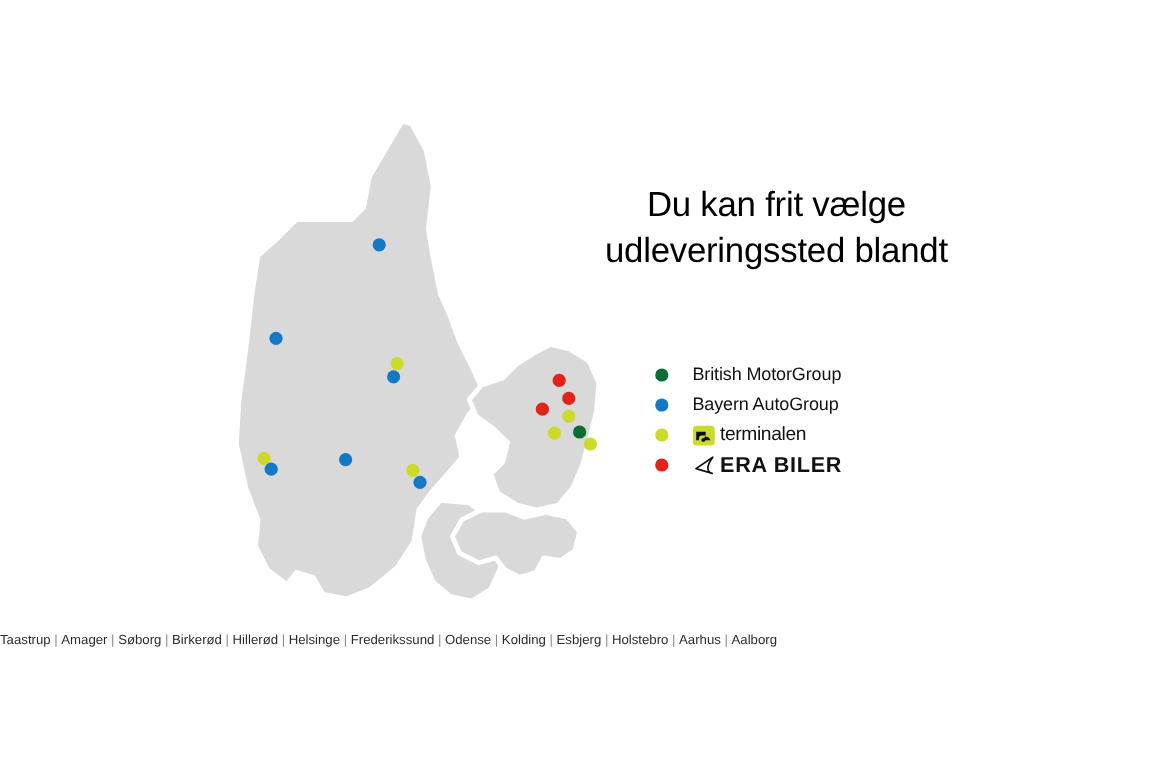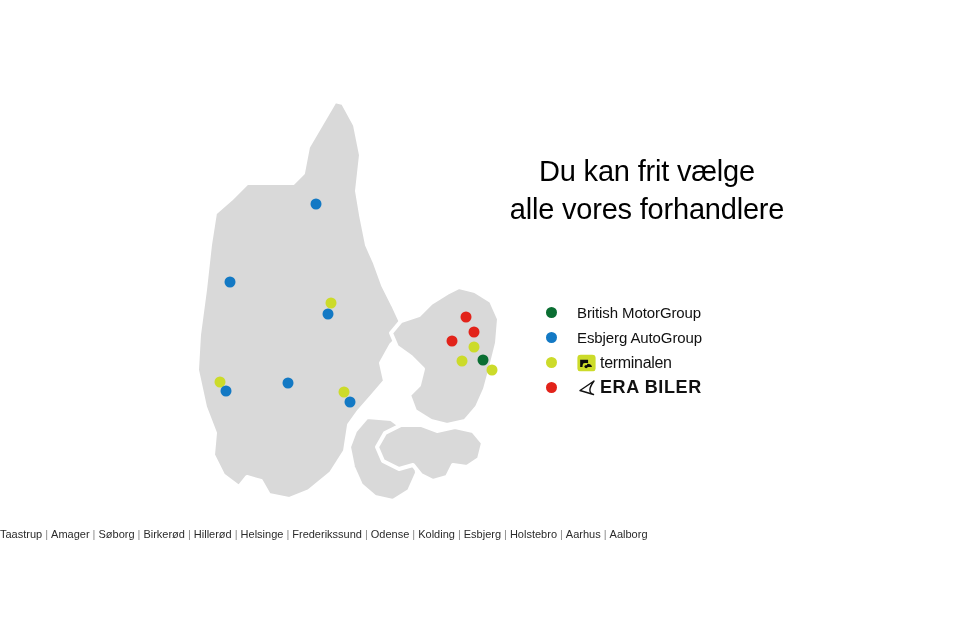--- a/index.html
+++ b/index.html
@@ -262,33 +262,33 @@
         <div class="marker" title="Frederikssund — ERA BILER" style="left: 267px; top: 246px; background: rgb(226, 35, 26);"></div>
         <div class="marker" title="Birkerød — terminalen" style="left: 289px; top: 252px; background: rgb(204, 219, 42);"></div>
         <div class="marker" title="Taastrup — terminalen" style="left: 277px; top: 266px; background: rgb(204, 219, 42);"></div>
         <div class="marker" title="Søborg — British MotorGroup" style="left: 298px; top: 265px; background: rgb(10, 110, 50);"></div>
         <div class="marker" title="Amager — terminalen" style="left: 307px; top: 275px; background: rgb(204, 219, 42);"></div>
       </div>
   </div>
 
   <div id="headline">
     <span class="hl-line">Du kan frit vælge</span>
-    <span class="hl-line">alle vores forhandlere</span>
+    <span class="hl-line">udleveringssted blandt</span>
   </div>
 
   <div id="legend">
 
     <div class="legend-row">
       <span class="legend-swatch" style="background: rgb(10, 110, 50);"></span>
       <span class="legend-label">British MotorGroup</span>
     </div>
 
     <div class="legend-row">
       <span class="legend-swatch" style="background: rgb(19, 121, 196);"></span>
-      <span class="legend-label">Esbjerg AutoGroup</span>
+      <span class="legend-label">Bayern AutoGroup</span>
     </div>
 
     <div class="legend-row">
       <span class="legend-swatch" style="background: rgb(204, 219, 42);"></span>
       <span class="legend-logo">
         <svg class="term-badge" viewBox="0 0 24 22" xmlns="http://www.w3.org/2000/svg">
           <rect x="0.5" y="0.5" width="23" height="21" rx="4" fill="#ccdb2a"></rect>
           <path d="M4 7 h10 v4 h-4 a3 3 0 0 0 -3 3 v2 H4 Z" fill="#0d0d0d"></path>
           <path d="M13 12 q5 0 6 4 h-7 Z" fill="#0d0d0d"></path>
           <circle cx="11.5" cy="15.5" r="2.1" fill="#0d0d0d"></circle>

